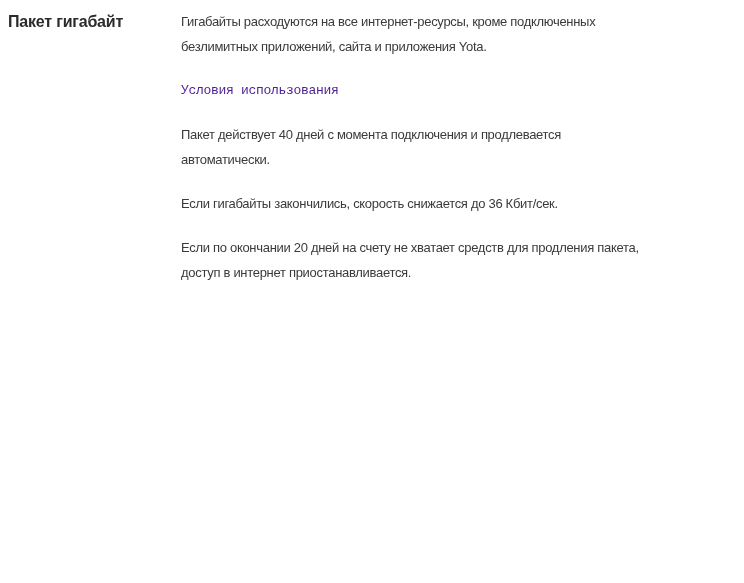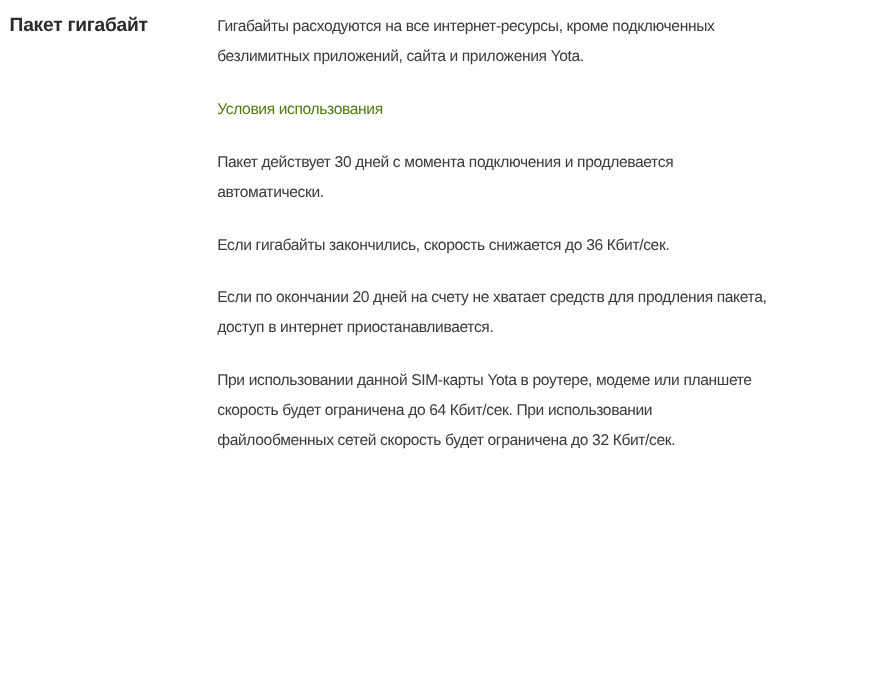--- a/index.html
+++ b/index.html
@@ -41,48 +41,46 @@
   .desc-col p {
     margin: 0 0 19px 0;
     font-size: 13px;
     line-height: 25px;
     color: #3a3a3a;
     letter-spacing: -0.3px;
     white-space: pre;
     overflow: hidden;
   }
   .desc-col p.muted {
-    color: #4d7c0f;
+    color: #4c1d95;
+    font-family: Liberation Mono, monospace;
   }
 </style>
 </head>
 <body>
 
 <div class="page">
   <div class="dl-row">
 
     <div class="term-col">
       <h3 class="term-title">Пакет гигабайт</h3>
     </div>
 
     <div class="desc-col">
       <p>Гигабайты расходуются на все интернет-ресурсы, кроме подключенных
 безлимитных приложений, сайта и приложения Yota.</p>
 
 
       <p class="muted">Условия использования</p>
 
-      <p>Пакет действует 30 дней с момента подключения и продлевается
+      <p>Пакет действует 40 дней с момента подключения и продлевается
 автоматически.</p>
 
       <p>Если гигабайты закончились, скорость снижается до 36 Кбит/сек.</p>
 
       <p>Если по окончании 20 дней на счету не хватает средств для продления пакета,
 доступ в интернет приостанавливается.</p>
 
-      <p>При использовании данной SIM-карты Yota в роутере, модеме или планшете
-скорость будет ограничена до 64 Кбит/сек. При использовании
-файлообменных сетей скорость будет ограничена до 32 Кбит/сек.</p>
 
     </div>
 
   </div>
 </div>
 
 </body></html>

